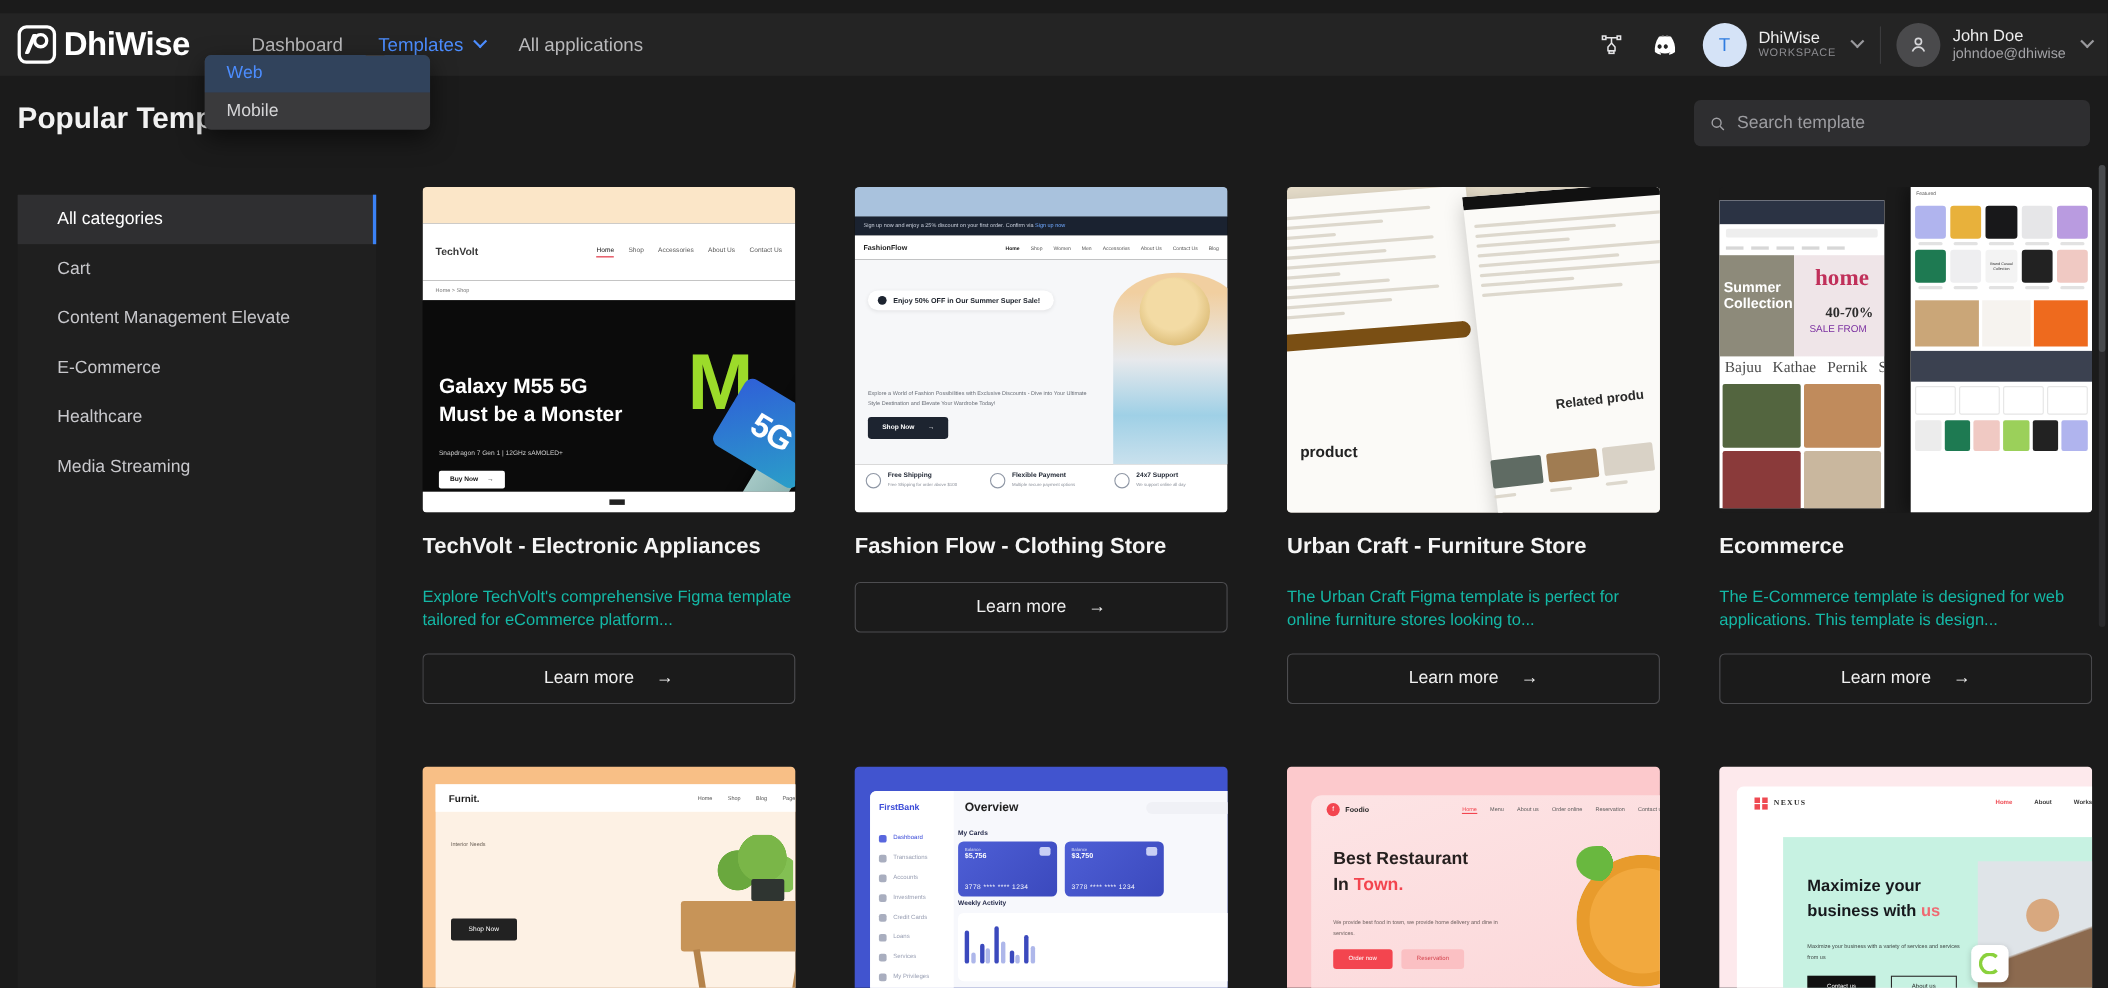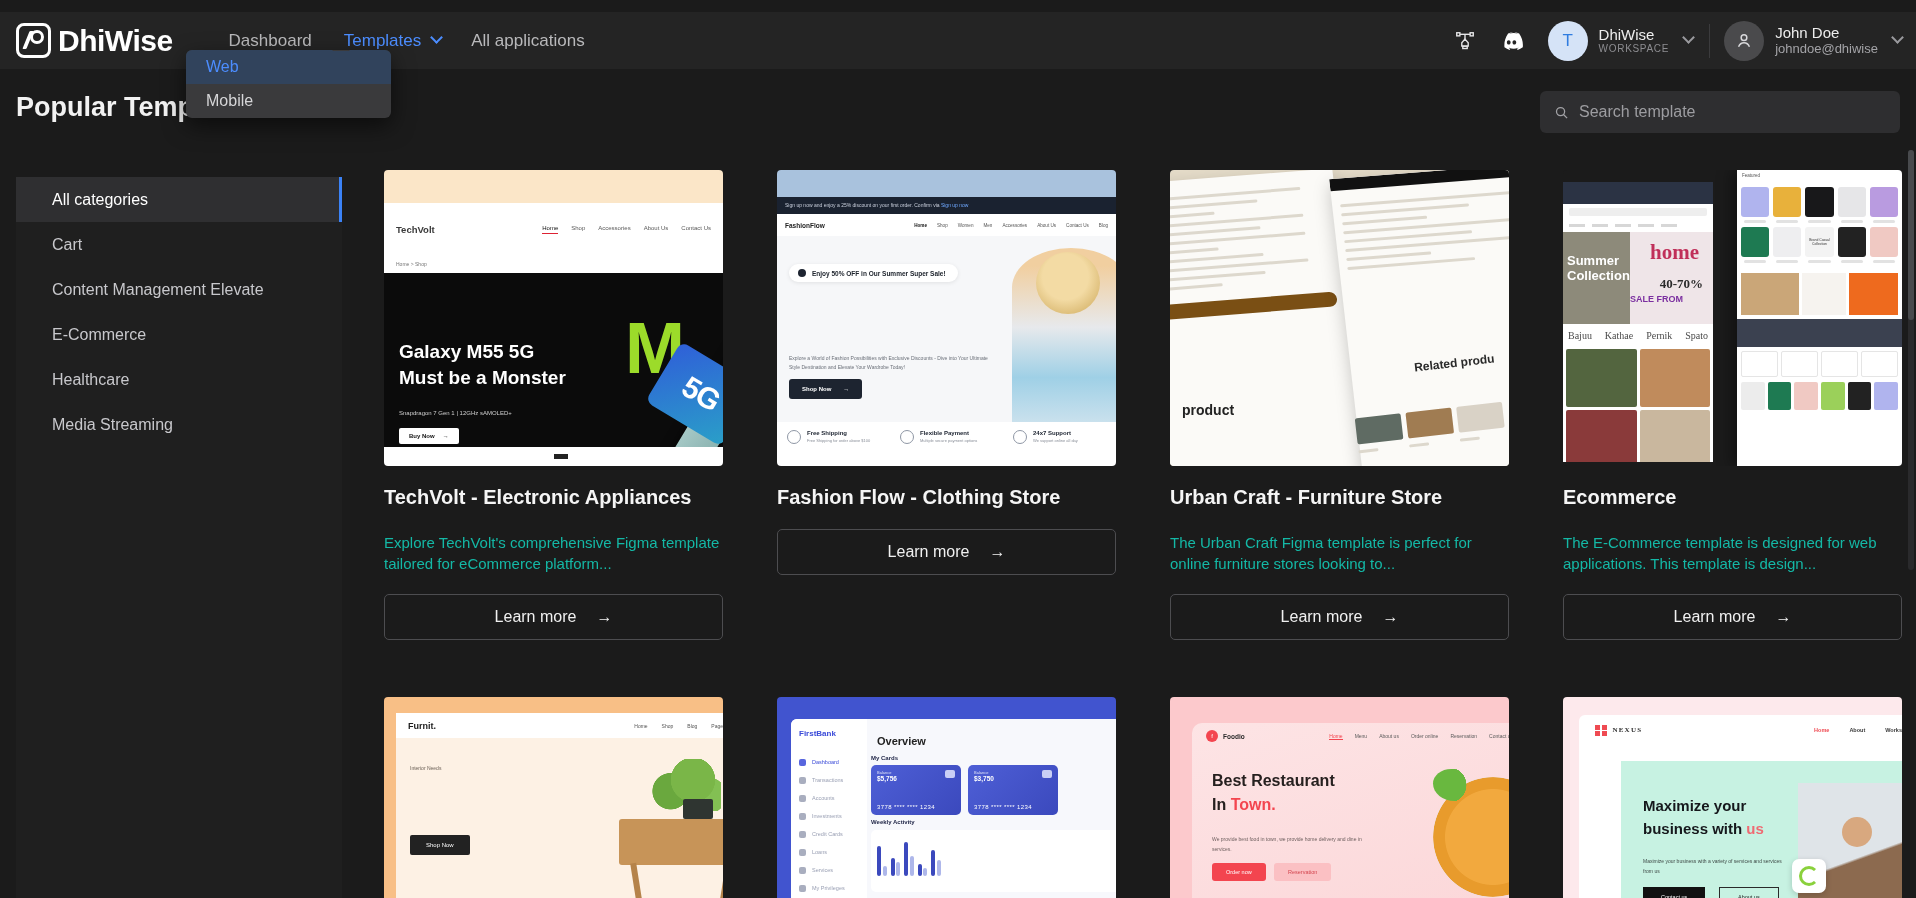--- a/index.html
+++ b/index.html
@@ -271,22 +271,22 @@
   .ec-sbox { flex:1; height:8px; background:#eee; border-radius:2px; }
   .ec-nav { height: 12px; background:#fff; display:flex; gap:7px; padding: 0 6px; }
   .ec-nav i { display:block; width:16px; height:3px; background:#d7d7d7; margin-top:4px; }
   .ec-banner {
     height: 92px; background: linear-gradient(90deg,#8d8a7a 0 45%, #efe5e8 45%);
     position: relative; overflow:hidden;
   }
   .ec-sum { position:absolute; left:4px; top:22px; color:#fff; font-size:13px; font-weight:bold; line-height:1.15; }
   .ec-sale { position:absolute; right:14px; top:8px; color:#c0305a; font-size:21px; font-weight:bold; font-family:"Liberation Serif", serif; }
   .ec-off { position:absolute; right:10px; top:44px; color:#2b2b2b; font-size:13px; font-weight:bold; font-family:"Liberation Serif", serif; }
-  .ec-purple { position:absolute; right:30px; top:62px; color:#7b2fa0; font-size:9px; font-weight:bold; }
-  .ec-brands { height:22px; display:flex; align-items:center; gap:10px; padding:0 5px; font-size:10px; color:#4a4a4a; font-family:"Liberation Serif", serif;justify-content:space-between; }
+  .ec-purple { position:absolute; right:16px; top:62px; color:#7b2fa0; font-size:9px; font-weight:normal; }
+  .ec-brands { height:22px; display:flex; align-items:center; gap:10px; padding:0 5px; font-size:14px; color:#4a4a4a; font-family:"Liberation Serif", serif; }
   .ec-imgs { display:grid; grid-template-columns: 1fr 1fr; gap:3px; padding: 3px; }
   .ec-img { height: 58px; border-radius:2px; }
   .ec-grid { display:grid; grid-template-columns: repeat(5,1fr); gap: 4px; padding: 6px 4px; }
   .ec-cell { text-align:center; }
   .ec-sw { height: 30px; border-radius:3px; }
   .ec-cap { height:3px; background:#e2e2e2; margin:3px 3px 0; border-radius:2px; }
   .ec-wide { height: 42px; margin: 4px; display:grid; grid-template-columns: 1.2fr .9fr 1fr; gap:3px; }
   .ec-dark { height: 28px; background:#3b4150; margin:4px 0; }
   .ec-row4 { display:grid; grid-template-columns: repeat(4,1fr); gap:3px; padding:0 4px; }
   .ec-card { height:26px; border:1px solid #e5e5e5; border-radius:2px; }
@@ -314,21 +314,21 @@
   .fu-leg2 { position:absolute; right:96px; top:150px; width:6px; height:36px; background:#b5834a; transform:rotate(-9deg); }
 
   
   .fb { background: #4154cf; }
   .fb-card { position:absolute; left:14px; top:22px; right:-14px; bottom:-16px; background:#f7f8fc; border-radius:6px; overflow:hidden; }
   .fb-side { position:absolute; left:0; top:0; bottom:0; width:76px; background:#fff; padding-top:34px; }
   .fb-si { display:flex; align-items:center; gap:6px; padding:5.5px 8px; font-size:5.5px; color:#9aa0b4; }
   .fb-si.on { color:#3b4bd8; }
   .fb-dotc { width:7px; height:7px; border-radius:2px; background:currentColor; opacity:.85; flex:none; }
   .fb-logo { position:absolute; left:8px; top:10px; font-size:8px; font-weight:bold; color:#3b4bd8; }
-  .fb-head { position:absolute; left:76px; right:0; top:0; height:30px; display:flex; align-items:flex-start; padding:16px 10px;flex-direction:column; }
+  .fb-head { position:absolute; left:76px; right:0; top:0; height:30px; display:flex; align-items:center; padding:0 10px; }
   .fb-title { font-size:11px; font-weight:bold; color:#222; }
   .fb-srch { margin-left:auto; width:78px; height:11px; background:#f0f1f6; border-radius:7px; }
   .fb-body { position:absolute; left:80px; right:4px; top:32px; bottom:0; }
   .fb-lbl { font-size:6px; font-weight:bold; color:#23294a; margin:4px 0 4px; }
   .fb-cards { display:flex; gap:7px; }
   .fb-cc { width:90px; height:50px; background:linear-gradient(135deg,#4e5fd6,#3b49bd); border-radius:5px; color:#fff; padding:5px 6px; position:relative; }
   .fb-bal { font-size:4px; opacity:.8; } .fb-amt { font-size:6.5px; font-weight:bold; }
   .fb-num { position:absolute; left:6px; bottom:5px; font-size:6px; letter-spacing:.4px; }
   .fb-chip { position:absolute; right:6px; top:5px; width:10px; height:8px; background:#c9cff5; border-radius:2px; }
   .fb-chart { margin-top:5px; height:62px; background:#fff; border-radius:5px; padding:6px; }

